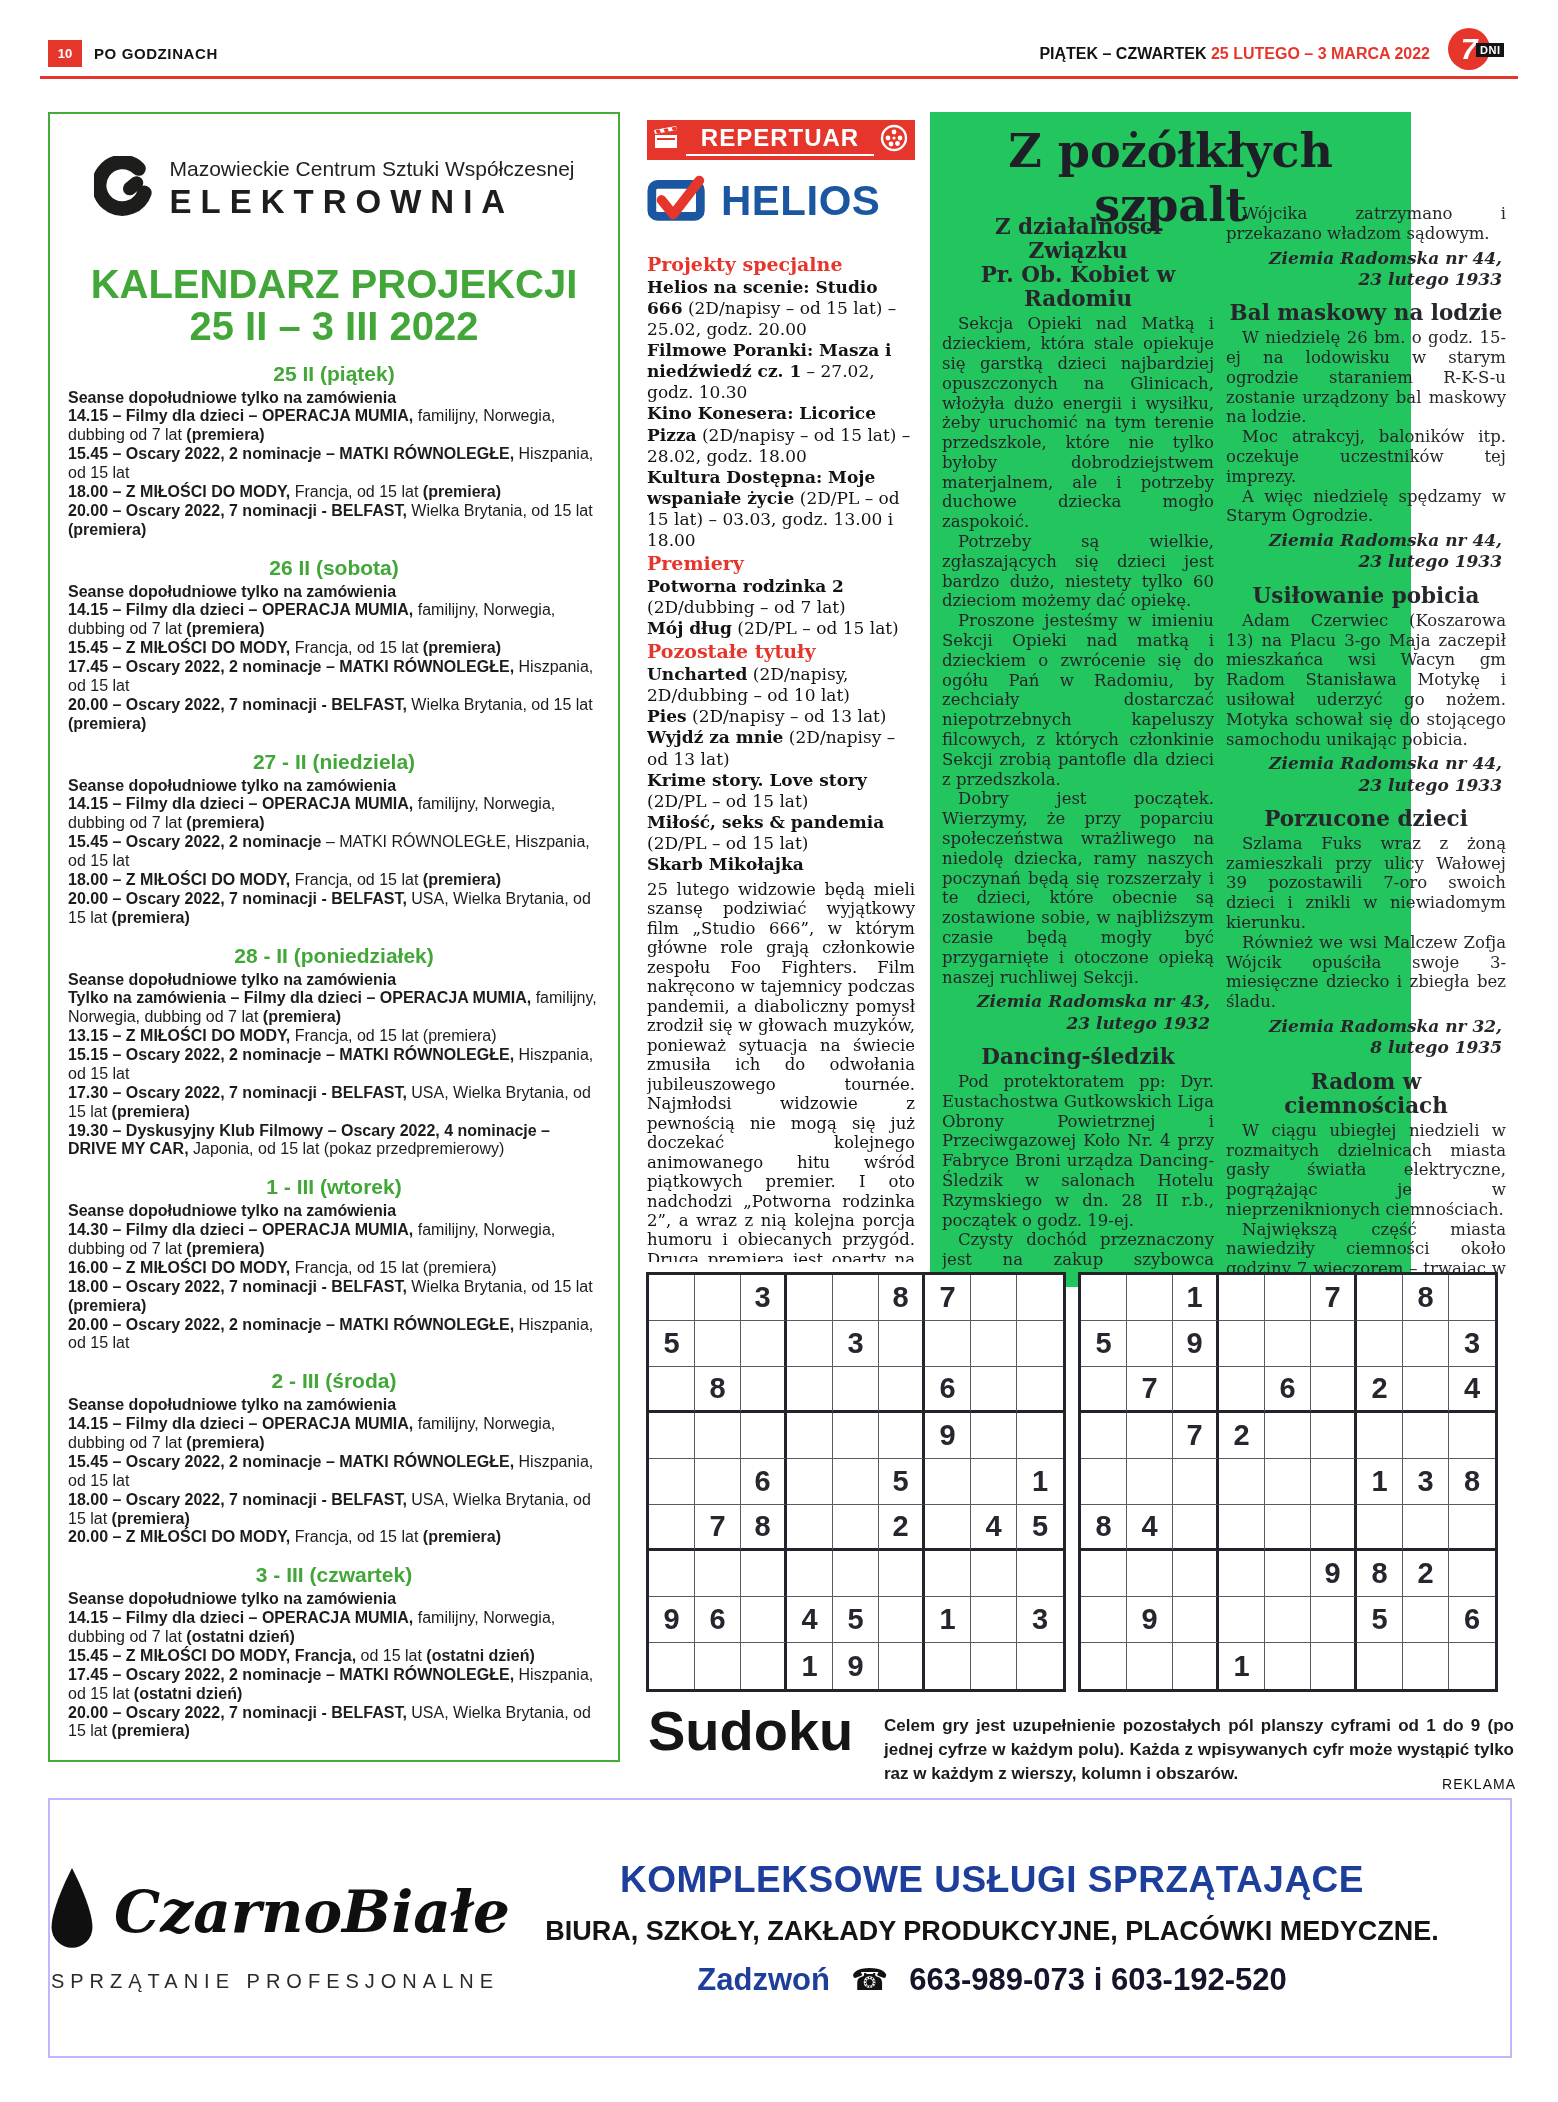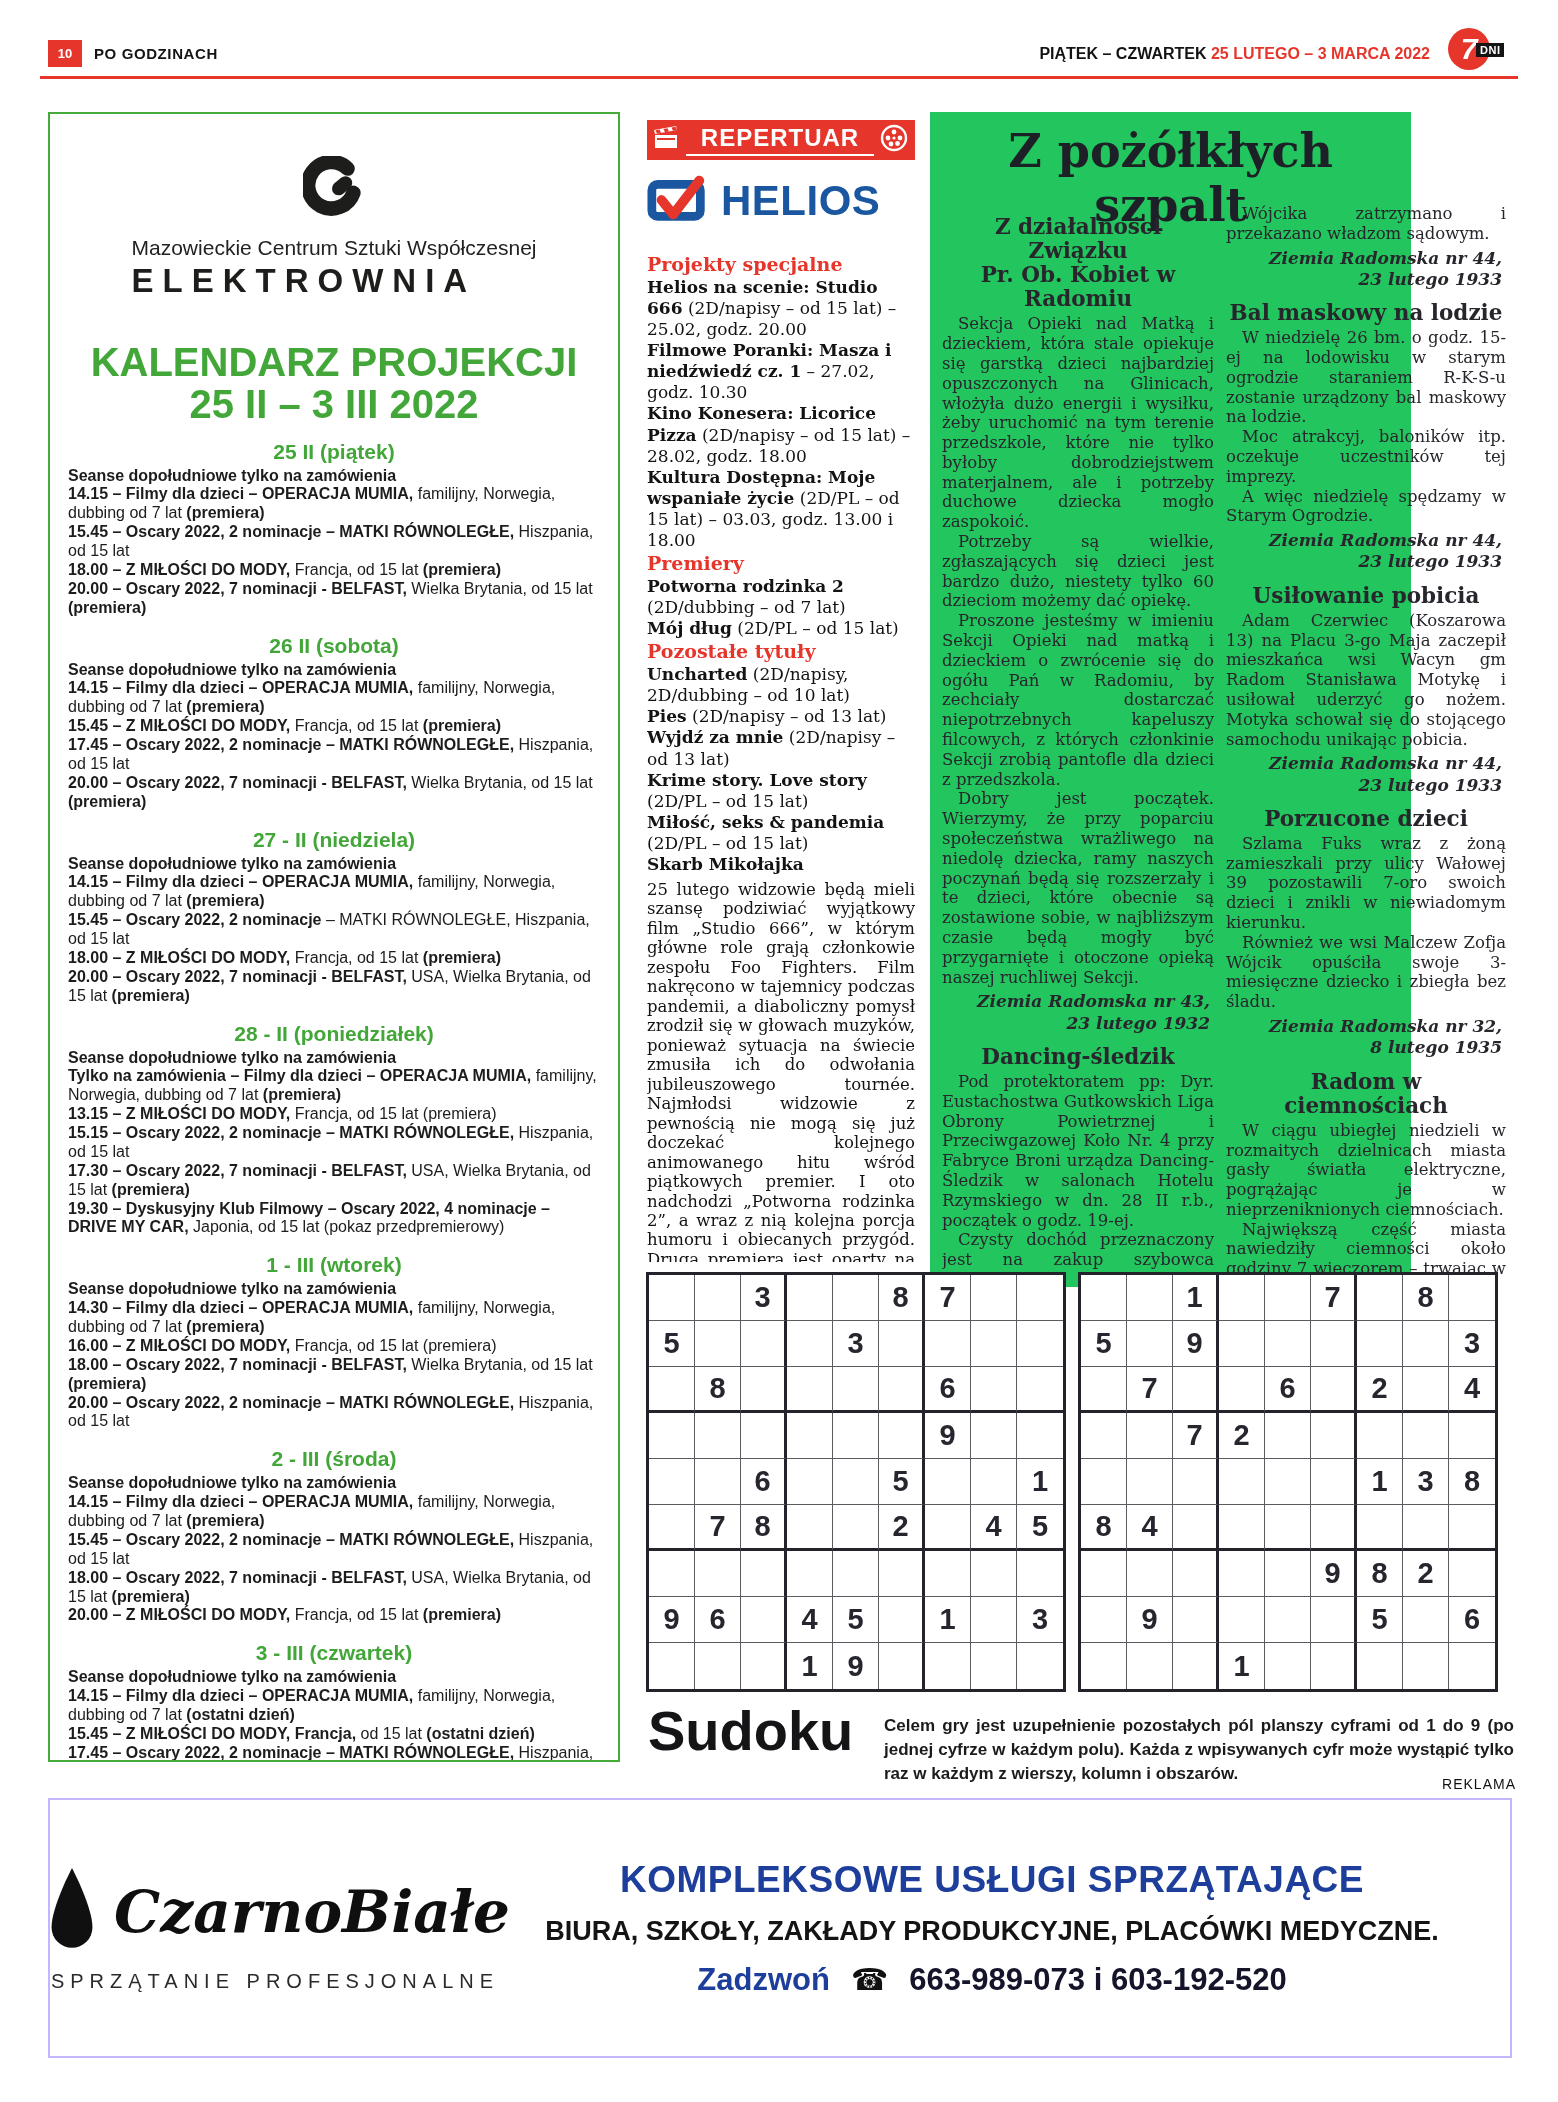--- a/index.html
+++ b/index.html
@@ -17,21 +17,21 @@
   .seven-circle{position:absolute;left:0;top:0;width:42px;height:42px;border-radius:50%;background:#e6352b;
                 color:#fff;display:flex;align-items:center;justify-content:center;
                 font-size:30px;font-weight:bold;font-style:italic;}
   .dni{position:absolute;left:28px;top:15px;background:#141414;color:#fff;font-size:11px;
        font-weight:bold;padding:1px 4px;letter-spacing:.5px;}
   .redline{left:40px;top:76px;width:1478px;height:3px;background:#e6352b;}
 
   
   .greenbox{left:48px;top:112px;width:572px;height:1650px;border:2px solid #45ab39;
             padding:16px 18px;box-sizing:border-box;overflow:hidden;background:#fff;}
-  .ele-logo-row{display:flex;align-items:center;justify-content:center;gap:14px;margin-top:26px;flex-direction:column;}
+  .ele-logo-row{display:flex;align-items:center;justify-content:center;gap:14px;margin-top:26px;}
   .ele-texts{display:flex;flex-direction:column;}
   .ele-org{font-size:21px;color:#222;}
   .ele-brand{font-size:33px;font-weight:bold;letter-spacing:9px;color:#1d1d1b;margin-top:2px;}
   .cal-title{color:#42a738;font-size:40px;font-weight:bold;text-align:center;line-height:1.04;margin-top:42px;}
   .cal-title2{color:#42a738;font-size:40px;font-weight:bold;text-align:center;line-height:1.0;}
   .day-h{color:#42a738;font-weight:bold;text-align:center;font-size:21px;margin:16px 0 3px;}
   .sline{font-size:16px;line-height:1.18;color:#1c1c1c;}
   .sline .b{font-weight:bold;}
   .kasa-h{color:#42a738;font-weight:bold;font-size:17px;margin-top:20px;}
 

